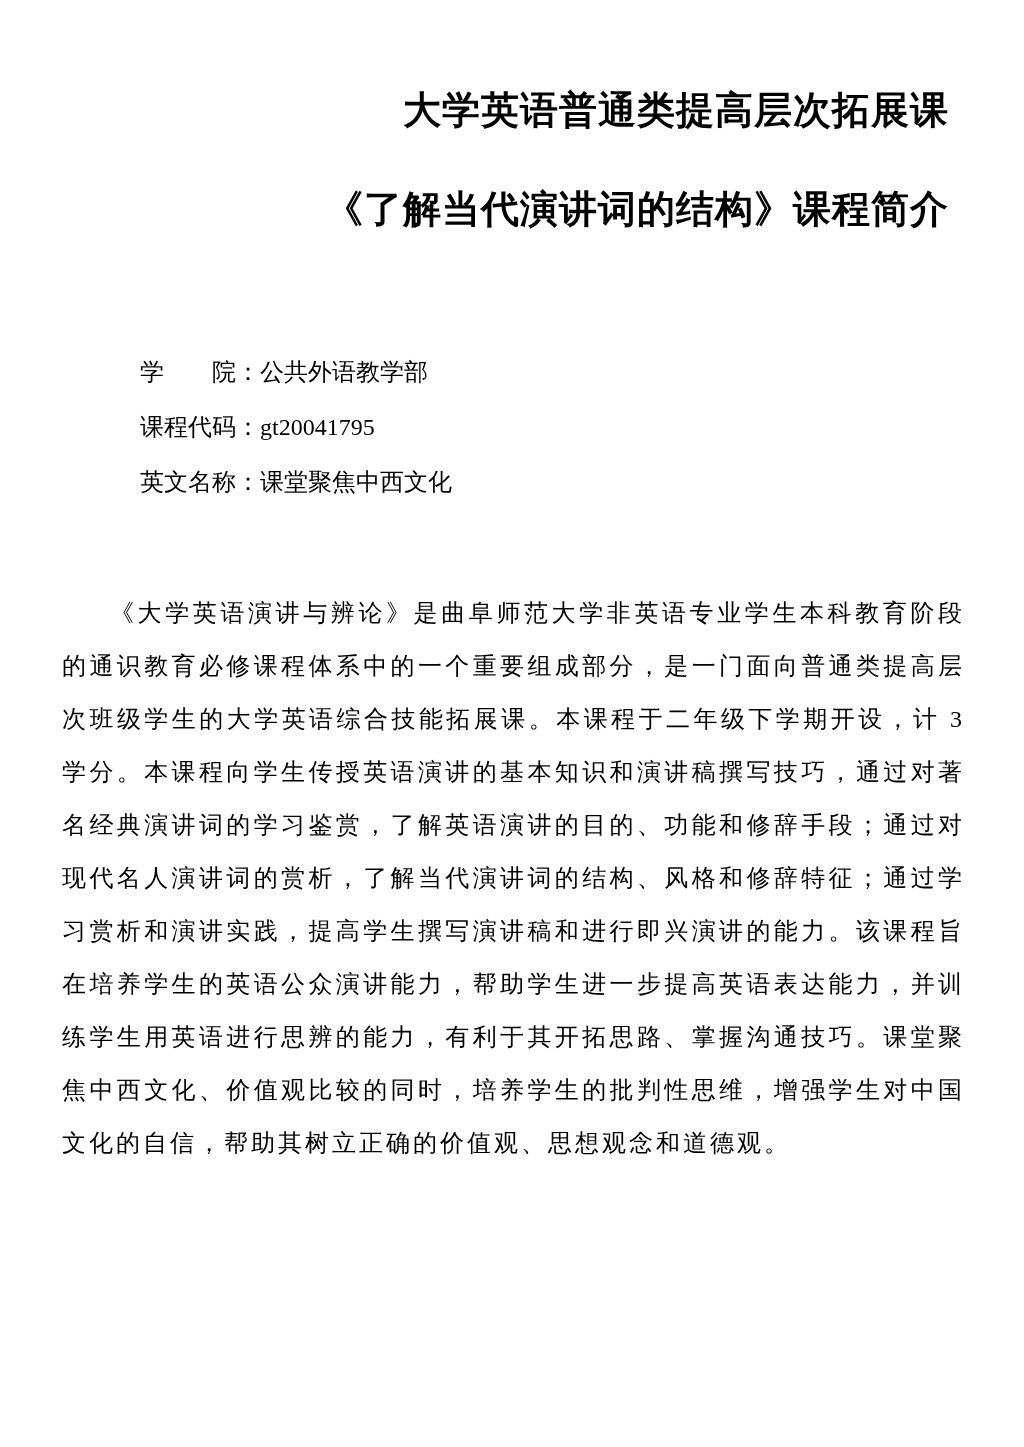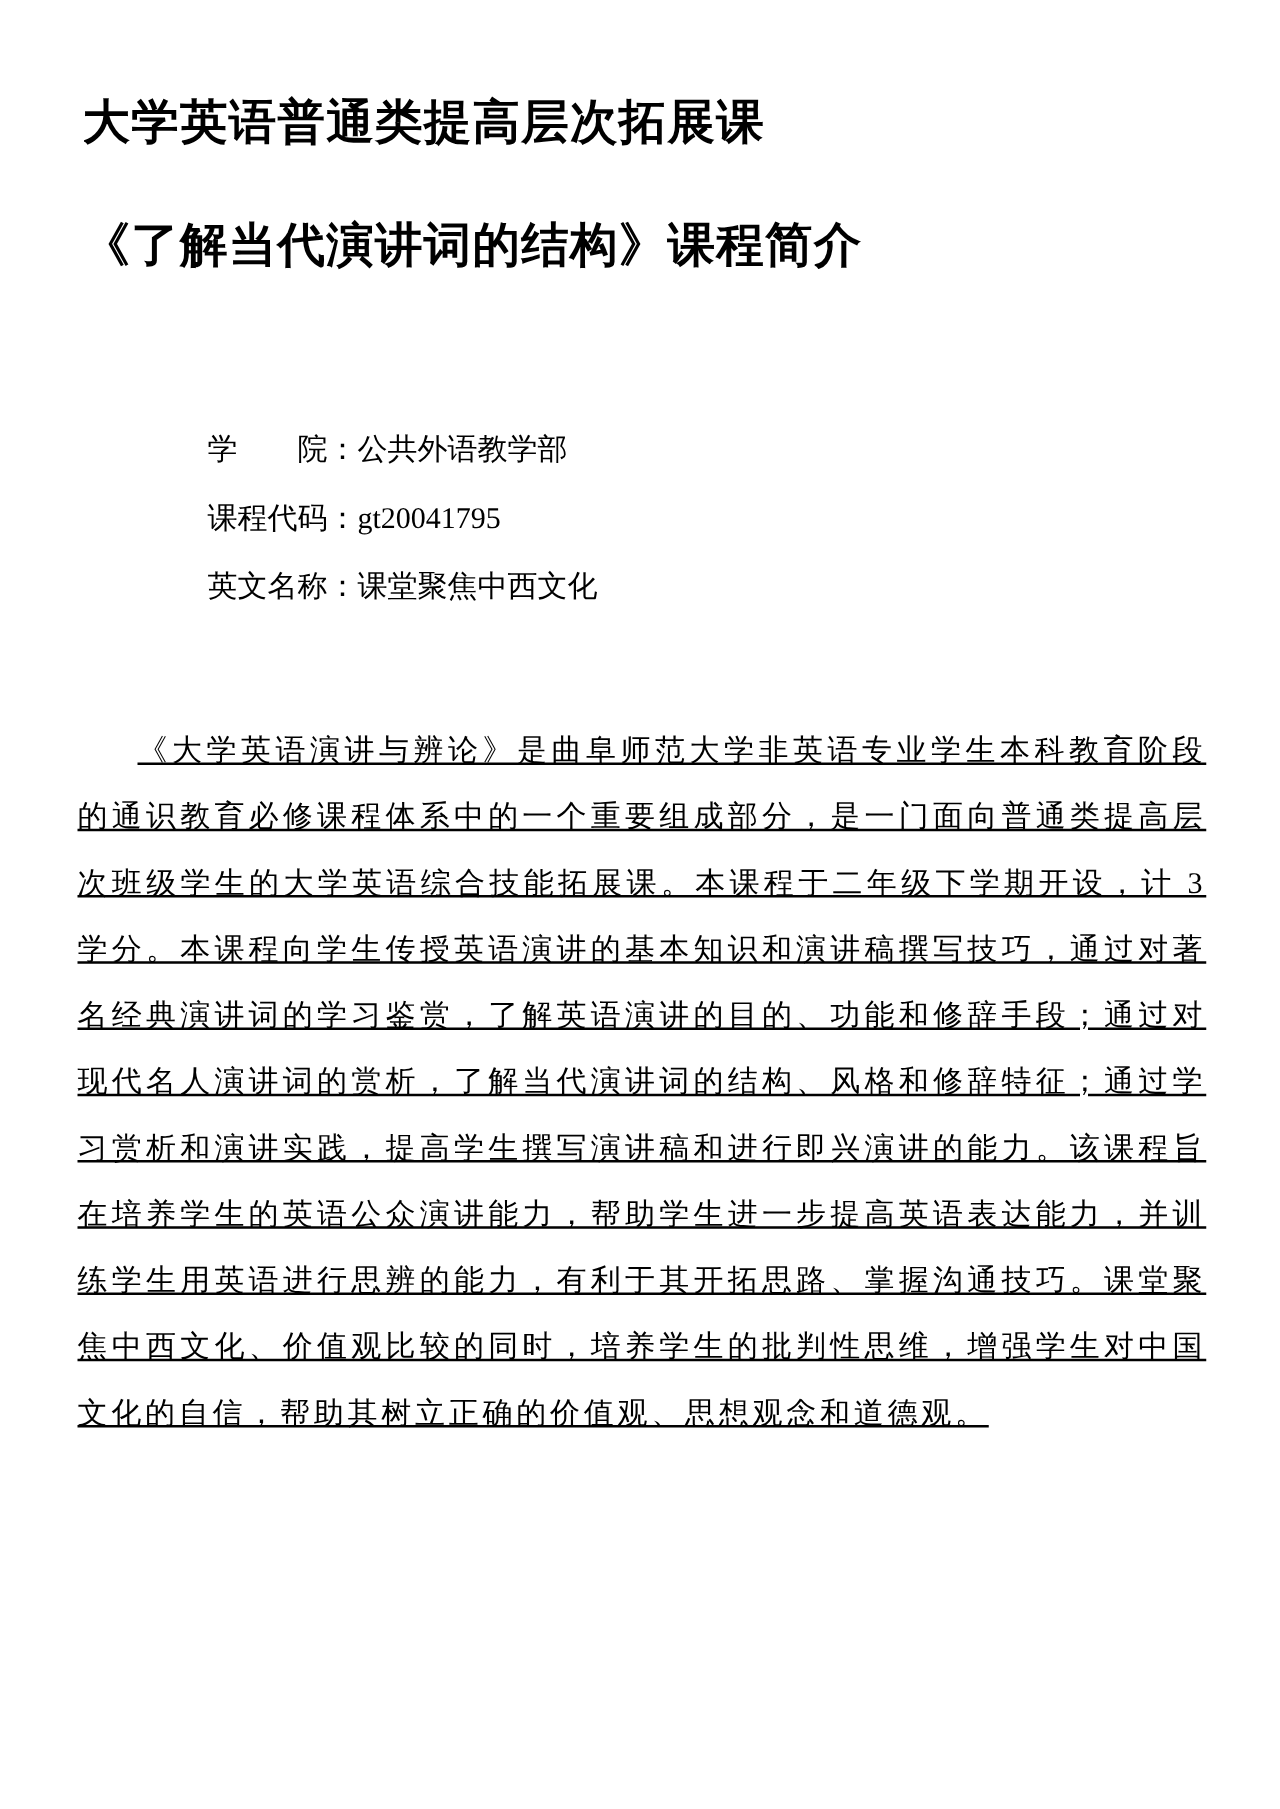--- a/index.html
+++ b/index.html
@@ -19,29 +19,29 @@
     height: 1447px;
     padding: 70px 59px 0 62px;
     background: #ffffff;
   }
   .doc-title {
     font-family: "Liberation Sans", "DejaVu Sans", sans-serif;
     font-weight: bold;
     font-size: 38px;
     line-height: 1.3;
     letter-spacing: 1px;
-    text-align: left;
-    margin: 4px;
+    text-align: right;
+    margin: 16px;
     color: #000000;
   }
   .doc-title.second {
     margin-top: 50px;
   }
   .info-list {
-    margin: 110px 0 0 104px;
+    margin: 110px 0 0 78px;
     font-family: "Liberation Serif", "DejaVu Serif", serif;
     font-size: 24px;
     line-height: 55px;
     color: #000000;
   }
   .info-item {
     white-space: nowrap;
   }
   .info-label {
     display: inline;
@@ -51,21 +51,20 @@
   }
   .description {
     font-family: "Liberation Serif", "DejaVu Serif", serif;
     font-size: 24px;
     line-height: 53px;
     letter-spacing: 3px;
     text-align: justify;
     text-indent: 2em;
     margin: 77px 0 0 0;
     color: #000000;
-    text-decoration: underline;
   }
 </style>
 </head>
 <body>
 
 <div class="page">
 
   <h1 class="doc-title">大学英语普通类提高层次拓展课</h1>
 
   <h1 class="doc-title second">《了解当代演讲词的结构》课程简介</h1>

